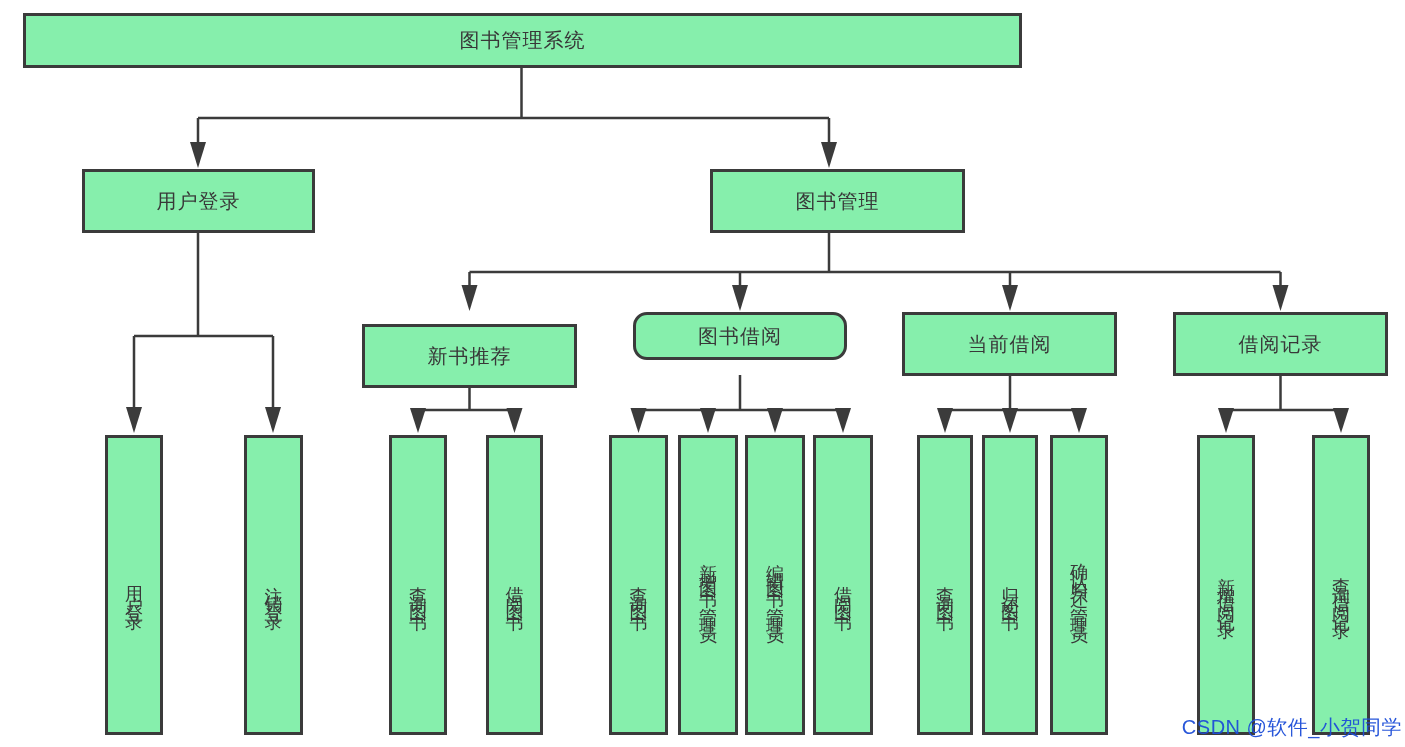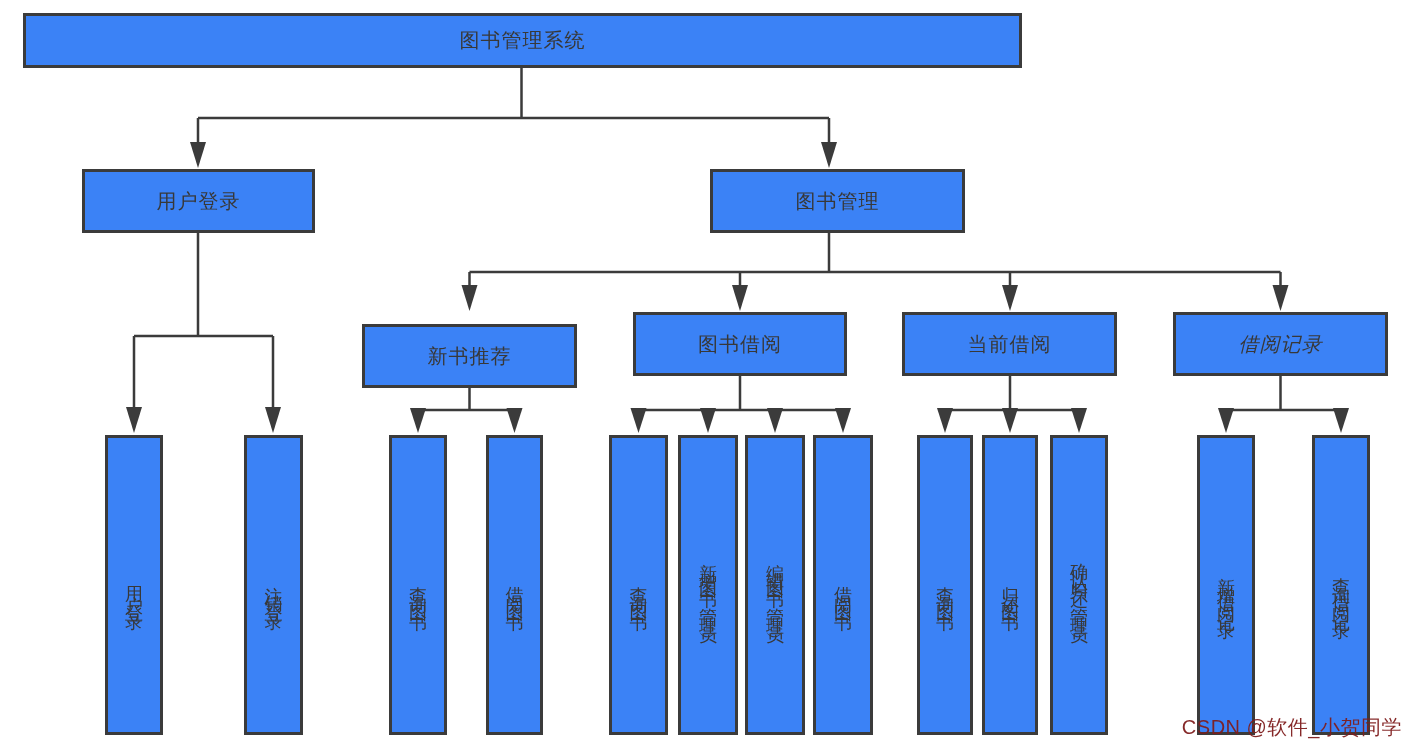--- a/index.html
+++ b/index.html
@@ -19,21 +19,21 @@
     position: absolute;
     left: 0;
     top: 0;
     width: 1405px;
     height: 747px;
     z-index: 1;
   }
   .node {
     position: absolute;
     box-sizing: border-box;
-    background: #3b82f6;
+    background: #86efac;
     border: 3px solid #3b3b3b;
     color: #383838;
     display: flex;
     align-items: center;
     justify-content: center;
     z-index: 2;
   }
   .h-node {
     font-size: 20px;
     letter-spacing: 1px;
@@ -45,21 +45,21 @@
     font-size: 18px;
     letter-spacing: 9px;
     line-height: 1;
     padding-top: 9px; 
   }
   .watermark {
     position: absolute;
     right: 3px;
     top: 714px;
     font-size: 20px;
-    color: #7f1d1d;
+    color: #1d4ed8;
     opacity: 0.95;
     letter-spacing: 0.5px;
     z-index: 5;
     white-space: nowrap;
   }
 </style>
 </head>
 <body>
 
 <div class="stage">
@@ -110,23 +110,23 @@
       <polygon points="1333,408 1349,408 1341,433"></polygon>
     </g>
   </svg>
 
   <div class="node h-node" style="left:23px; top:13px; width:999px; height:55px;">图书管理系统</div>
 
   <div class="node h-node" style="left:82px; top:169px; width:233px; height:64px;">用户登录</div>
   <div class="node h-node" style="left:710px; top:169px; width:255px; height:64px;">图书管理</div>
 
   <div class="node h-node" style="left:362px; top:312px; width:215px; height:64px;margin-top:12px;">新书推荐</div>
-  <div class="node h-node" style="left:633px; top:312px; width:214px; height:64px;">图书借阅</div>
+  <div class="node h-node" style="left:633px; top:312px; width:214px; height:48px;border-radius:14px;">图书借阅</div>
   <div class="node h-node" style="left:902px; top:312px; width:215px; height:64px;">当前借阅</div>
-  <div class="node h-node" style="left:1173px; top:312px; width:215px; height:64px;font-style:italic;">借阅记录</div>
+  <div class="node h-node" style="left:1173px; top:312px; width:215px; height:64px;">借阅记录</div>
 
   <div class="node v-node" style="left:105px; top:435px; width:58px; height:300px;">
     <span>用户登录</span>
   </div>
   <div class="node v-node" style="left:244px; top:435px; width:59px; height:300px;">
     <span>注销登录</span>
   </div>
 
   <div class="node v-node" style="left:389px; top:435px; width:58px; height:300px;">
     <span>查询图书</span>

